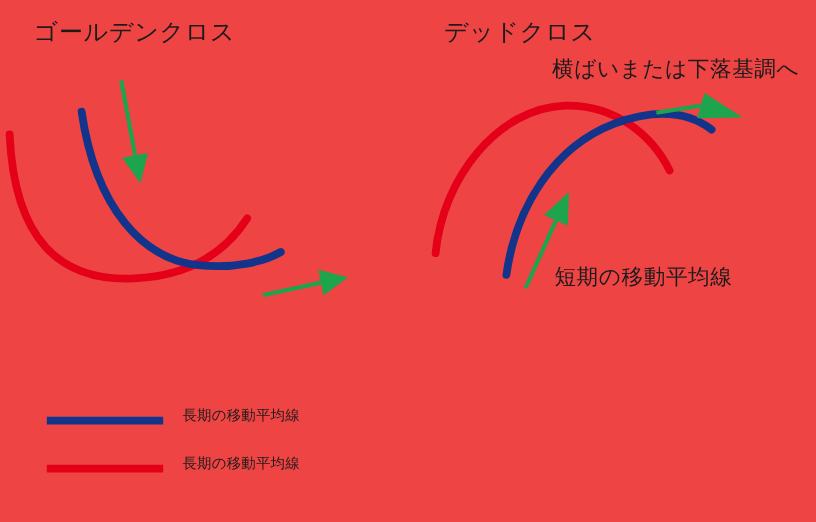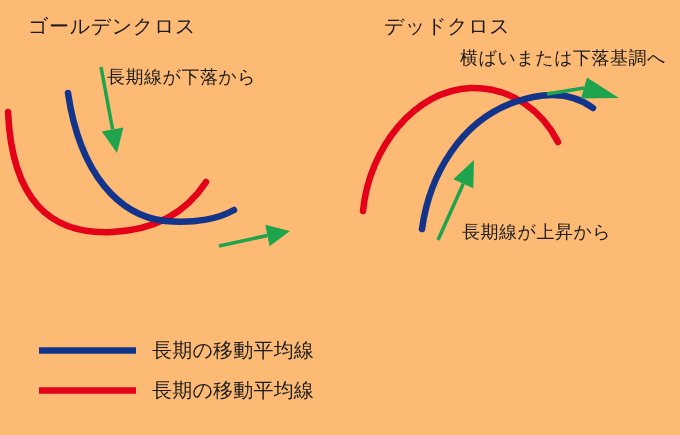--- a/index.html
+++ b/index.html
@@ -4,21 +4,21 @@
 <style>
   html, body {
     margin: 0;
     padding: 0;
     background: #ffffff;
   }
   .stage {
     position: relative;
     width: 680px;
     height: 435px;
-    background: #fdba74;
+    background: #ef4444;
     overflow: hidden;
     font-family: "DejaVu Sans", "Liberation Sans", sans-serif;
   }
   .stage svg {
     position: absolute;
     left: 0;
     top: 0;
   }
   .curve {
     fill: none;
@@ -42,23 +42,22 @@
   }
   .title {
     font-size: 20px;
     letter-spacing: 0.6px;
   }
   .annotation {
     font-size: 18px;
     letter-spacing: 0.5px;
   }
   .legend-label {
-    font-size: 20px;
+    font-size: 12px;
     letter-spacing: 0.2px;
-    font-family: Liberation Mono, monospace;
   }
 </style>
 </head>
 <body>
 
 <div class="stage">
 
   <svg width="680" height="435" viewBox="0 0 680 435">
 
     <g>
@@ -87,23 +86,22 @@
       </g>
     </g>
 
     <g>
       <line class="legend-swatch" x1="39" y1="350.5" x2="136" y2="350.5" stroke="#12348b"></line>
       <line class="legend-swatch" x1="39" y1="390.5" x2="136" y2="390.5" stroke="#e50019"></line>
     </g>
   </svg>
 
   <div class="label title" style="left: 28px; top: 15px; color: rgb(27, 27, 27);">ゴールデンクロス</div>
-  <div class="label title" style="left: 384px; top: 15px; color: rgb(27, 27, 27);">デッドクロス</div>
+  <div class="label title" style="left: 370px; top: 15px; color: rgb(27, 27, 27);">デッドクロス</div>
 
-  <div class="label annotation" style="left: 107px; top: 67px; color: rgb(27, 27, 27);">長期線が下落から</div>
 
   <div class="label annotation" style="left: 460px; top: 48px; color: rgb(27, 27, 27); text-align: center;">横ばいまたは下落基調へ</div>
-  <div class="label annotation" style="left: 462px; top: 222px; color: rgb(27, 27, 27);">長期線が上昇から</div>
+  <div class="label annotation" style="left: 462px; top: 222px; color: rgb(27, 27, 27);">短期の移動平均線</div>
 
   <div class="label legend-label" style="left: 152px; top: 340px; color: rgb(27, 27, 27);">長期の移動平均線</div>
   <div class="label legend-label" style="left: 152px; top: 380px; color: rgb(27, 27, 27);">長期の移動平均線</div>
 
 </div>
 
 </body></html>

